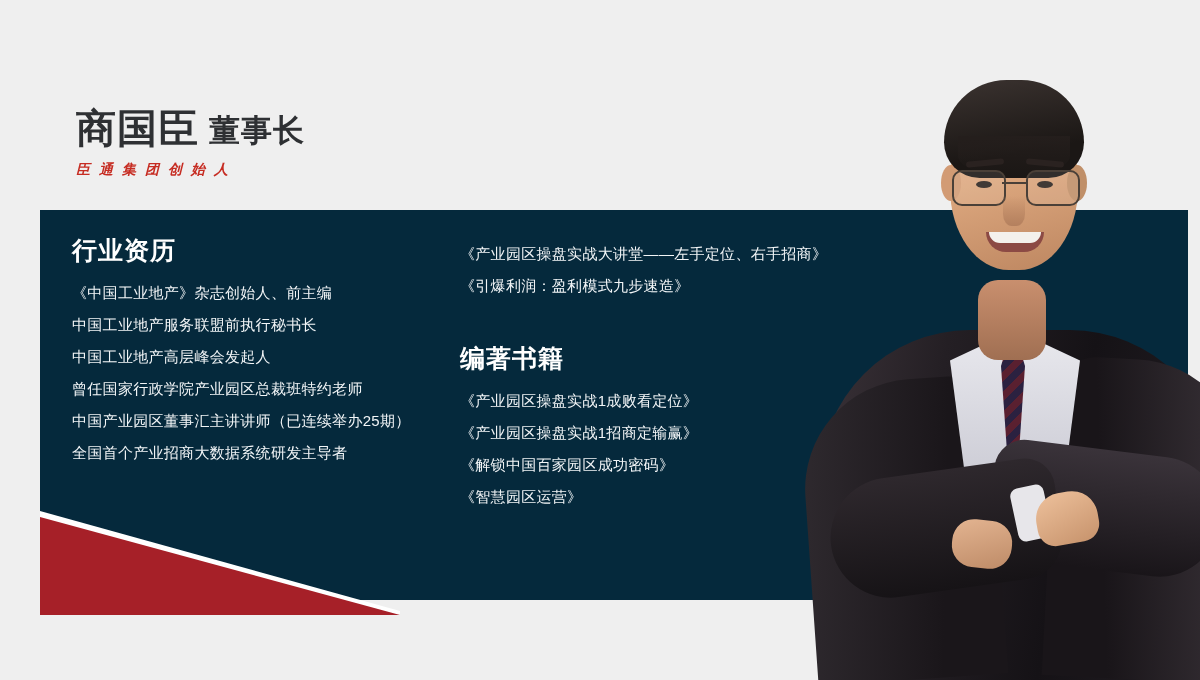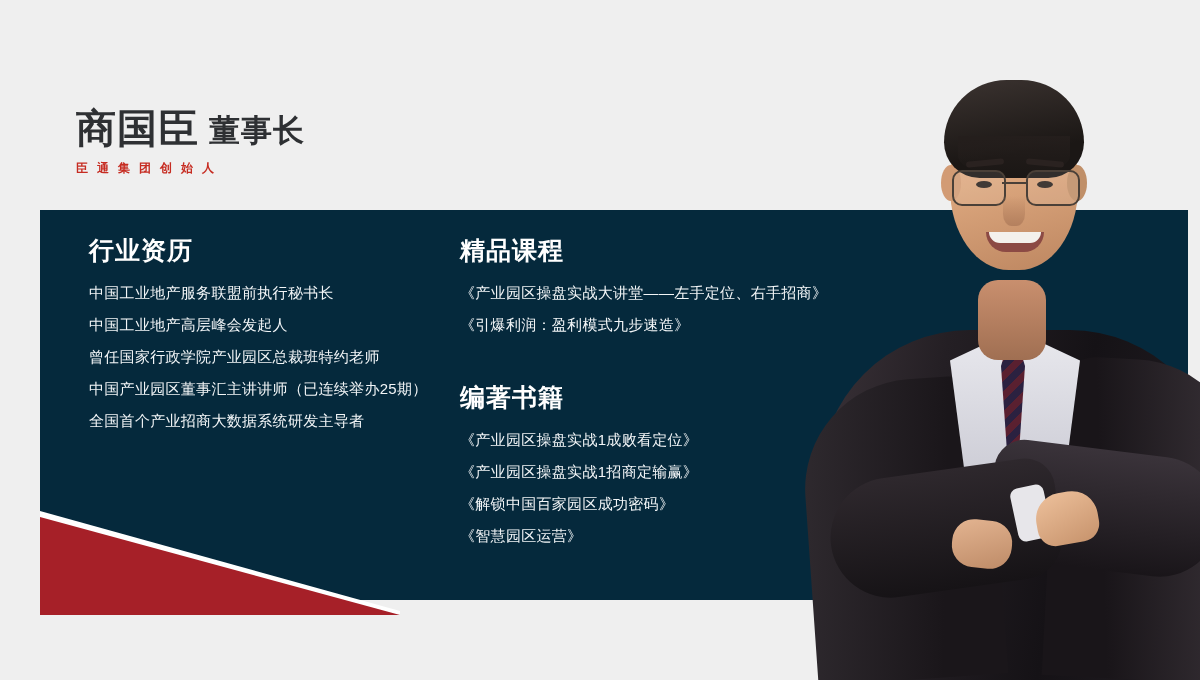--- a/index.html
+++ b/index.html
@@ -17,22 +17,22 @@
   .name-main{
     font-size:40px;font-weight:700;color:#2e3033;line-height:1;
     letter-spacing:1px;
   }
   .name-title{
     font-size:31px;font-weight:700;color:#2e3033;line-height:1;
     letter-spacing:1px;padding-bottom:2px;
   }
   .name-sub{
     margin-top:14px;
-    font-size:12px;font-weight:700;color:#c62c22;
-    letter-spacing:9px;line-height:1;
+    font-size:14px;font-weight:700;color:#c62c22;
+    letter-spacing:9px;line-height:1;font-style:italic;
   }
 
   
   .panel{
     position:absolute;left:0;top:210px;width:1148px;height:390px;
     background:#05293c;
   }
 
   
   .red-band{
@@ -45,21 +45,21 @@
     clip-path:polygon(0 6px, 360px 106px, 360px 110px, 0 110px);
   }
   .red-band .red-wedge{
     position:absolute;left:0;top:0;width:360px;height:110px;
     background:#a62028;
     clip-path:polygon(0 12px, 360px 110px, 0 110px);
   }
 
   
   .col{position:absolute;}
-  .col-left{left:49px;top:238px;width:380px;}
+  .col-left{left:32px;top:238px;width:380px;}
   .col-right{left:420px;top:238px;width:420px;}
 
   .sec-head{
     font-size:25px;font-weight:700;color:#ffffff;
     line-height:1;letter-spacing:1px;margin:0 0 14px 0;
   }
   .sec-head.second{margin-top:44px;}
   .sec-list{list-style:none;margin:0;padding:0;}
   .sec-list li{
     font-size:15px;color:#f2f5f7;line-height:32px;
@@ -210,30 +210,30 @@
     <div class="ph-armR"></div>
     <div class="ph-armL"></div>
     <div class="ph-cuff"></div>
     <div class="ph-handL"></div>
     <div class="ph-handR"></div>
   </div>
 
   <div class="col col-left">
     <h2 class="sec-head">行业资历</h2>
     <ul class="sec-list">
+      <li>《中国工业地产》杂志创始人、前主编</li>
       <li>中国工业地产服务联盟前执行秘书长</li>
       <li>中国工业地产高层峰会发起人</li>
       <li>曾任国家行政学院产业园区总裁班特约老师</li>
       <li>中国产业园区董事汇主讲讲师（已连续举办25期）</li>
       <li>全国首个产业招商大数据系统研发主导者</li>
     </ul>
   </div>
 
   <div class="col col-right">
-    <h2 class="sec-head">精品课程</h2>
     <ul class="sec-list">
       <li>《产业园区操盘实战大讲堂——左手定位、右手招商》</li>
       <li>《引爆利润：盈利模式九步速造》</li>
     </ul>
 
     <h2 class="sec-head second">编著书籍</h2>
     <ul class="sec-list">
       <li>《产业园区操盘实战1成败看定位》</li>
       <li>《产业园区操盘实战1招商定输赢》</li>
       <li>《解锁中国百家园区成功密码》</li>

